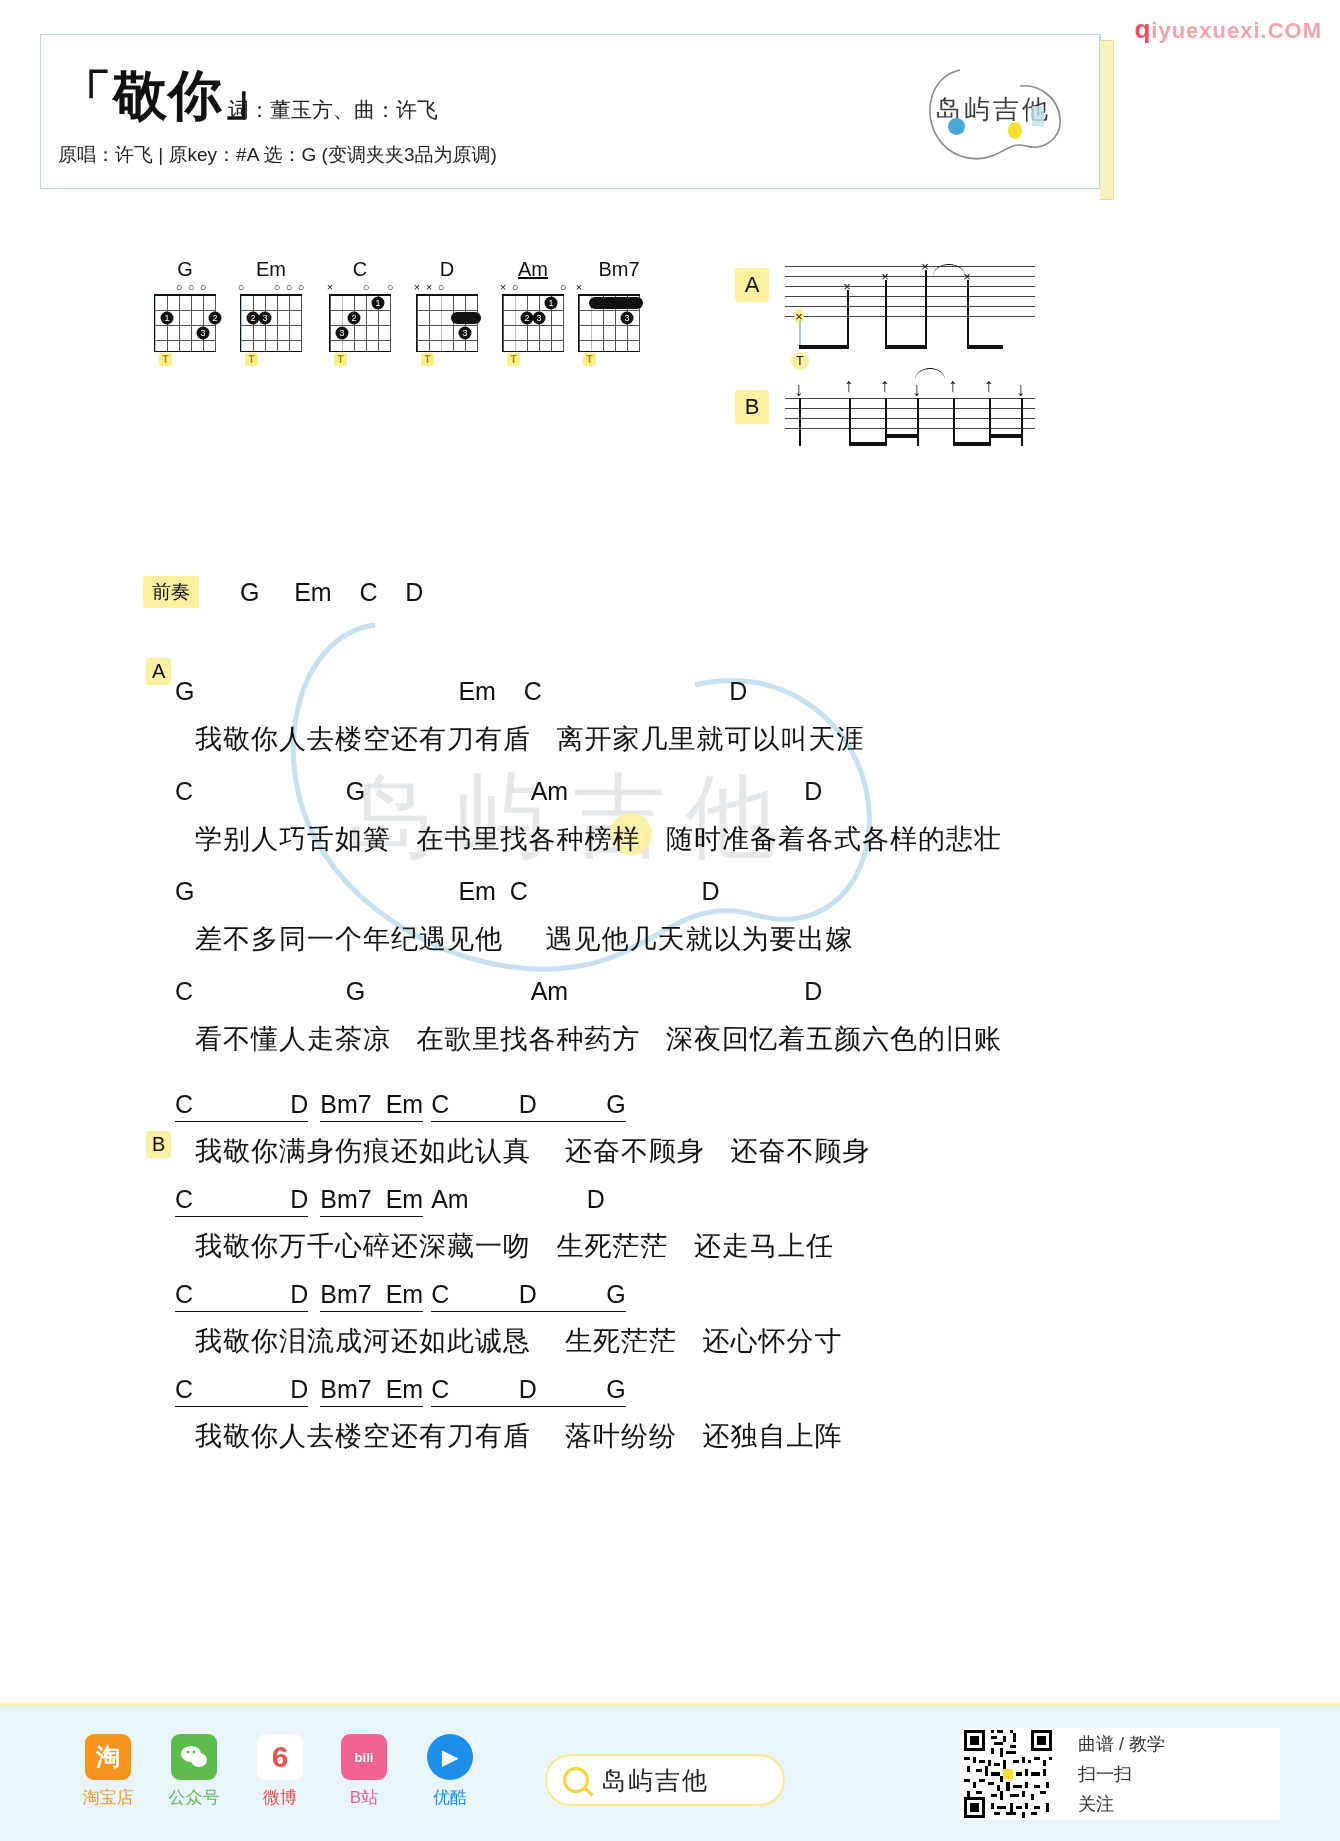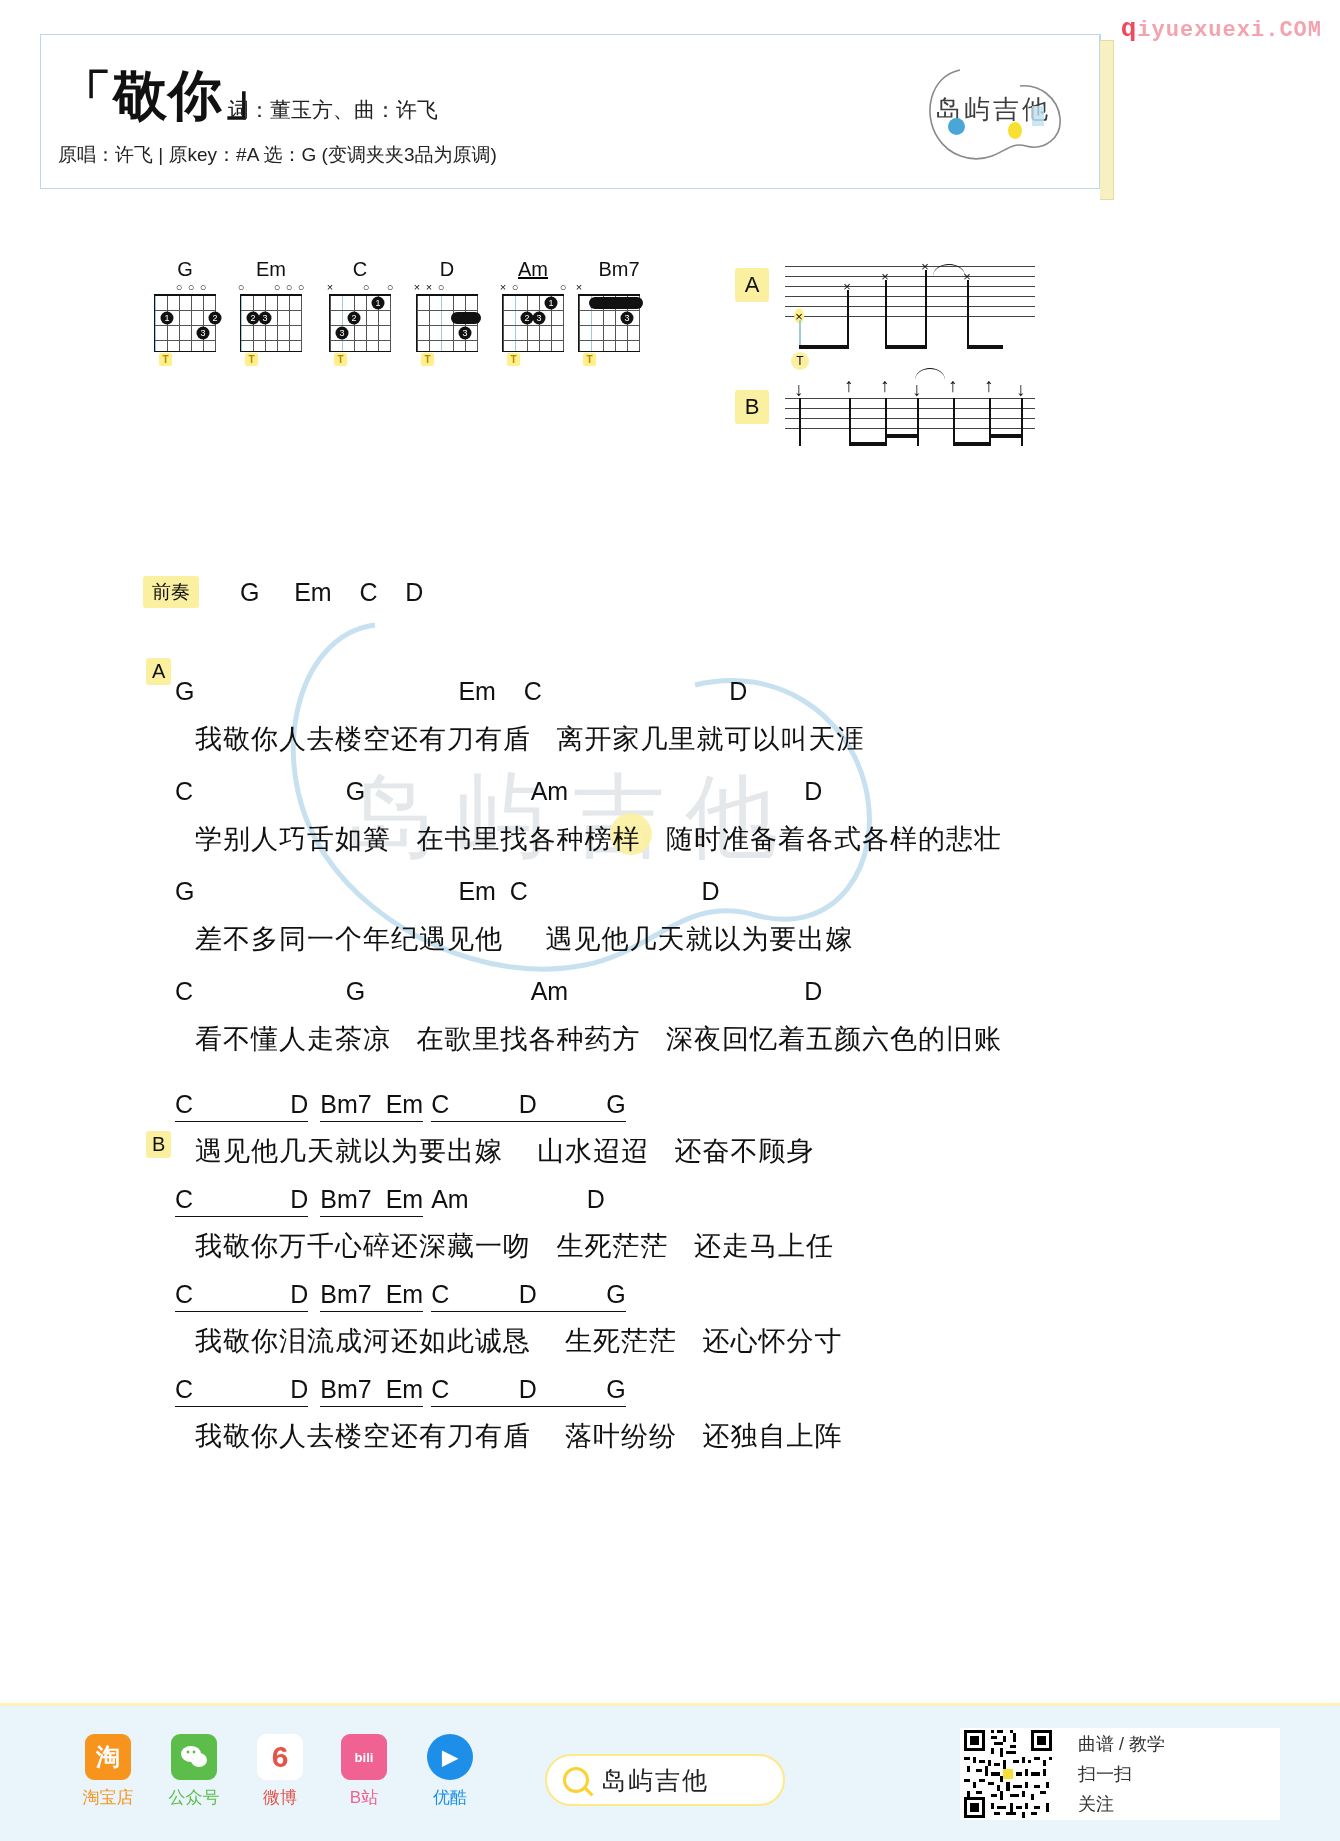--- a/index.html
+++ b/index.html
@@ -7,21 +7,21 @@
   body {
     width:1340px; height:1841px;
     background:#ffffff;
     font-family:"Liberation Sans","DejaVu Sans",sans-serif;
     position:relative; overflow:hidden;
   }
 
   
   .site-watermark{
     position:absolute; top:14px; right:18px;
-    font-family:Liberation Mono, monospace;
+    font-family:Liberation Sans, sans-serif;
     font-size:22px; letter-spacing:1px; color:#f3a3ad; font-weight:bold;
   }
   .site-watermark .q{ color:#ef4b5e; font-size:26px; }
 
   
   .header-card{
     position:absolute; left:40px; top:34px; width:1060px; height:155px;
     background:#fff; border:1px solid #bcd9e8; border-right:none;
   }
   .header-tab{
@@ -426,21 +426,21 @@
 
 <div class="chordrow" style="left:175px;top:877px;">G                                      Em  C                         D</div>
 <div class="lyricrow" style="left:195px;top:921px;">差不多同一个年纪遇见他     遇见他几天就以为要出嫁</div>
 
 <div class="chordrow" style="left:175px;top:977px;">C                      G                        Am                                  D</div>
 <div class="lyricrow" style="left:195px;top:1021px;">看不懂人走茶凉   在歌里找各种药方   深夜回忆着五颜六色的旧账</div>
 
 <div class="sec-chip small" style="left:146px;top:1131px;">B</div>
 
 <div class="chordrow" style="left:175px;top:1090px;"><span class="grp ul">C              D</span><span class="grp ul" style="margin-left:12px;">Bm7  Em</span><span class="grp ul" style="margin-left:8px;">C          D          G</span></div>
-<div class="lyricrow" style="left:195px;top:1133px;">遇见他几天就以为要出嫁    山水迢迢   还奋不顾身</div>
+<div class="lyricrow" style="left:195px;top:1133px;">我敬你满身伤痕还如此认真    还奋不顾身   还奋不顾身</div>
 
 <div class="chordrow" style="left:175px;top:1185px;"><span class="grp ul">C              D</span><span class="grp ul" style="margin-left:12px;">Bm7  Em</span><span class="grp" style="margin-left:8px;">Am                 D</span></div>
 <div class="lyricrow" style="left:195px;top:1228px;">我敬你万千心碎还深藏一吻   生死茫茫   还走马上任</div>
 
 <div class="chordrow" style="left:175px;top:1280px;"><span class="grp ul">C              D</span><span class="grp ul" style="margin-left:12px;">Bm7  Em</span><span class="grp ul" style="margin-left:8px;">C          D          G</span></div>
 <div class="lyricrow" style="left:195px;top:1323px;">我敬你泪流成河还如此诚恳    生死茫茫   还心怀分寸</div>
 
 <div class="chordrow" style="left:175px;top:1375px;"><span class="grp ul">C              D</span><span class="grp ul" style="margin-left:12px;">Bm7  Em</span><span class="grp ul" style="margin-left:8px;">C          D          G</span></div>
 <div class="lyricrow" style="left:195px;top:1418px;">我敬你人去楼空还有刀有盾    落叶纷纷   还独自上阵</div>
 

